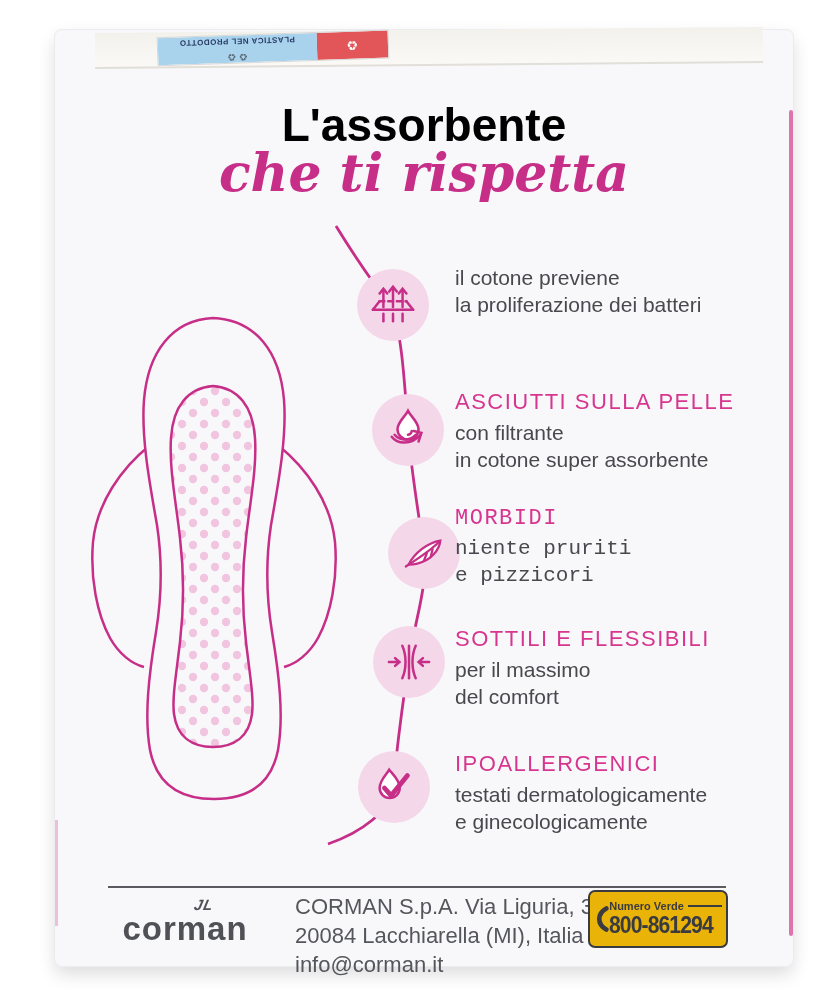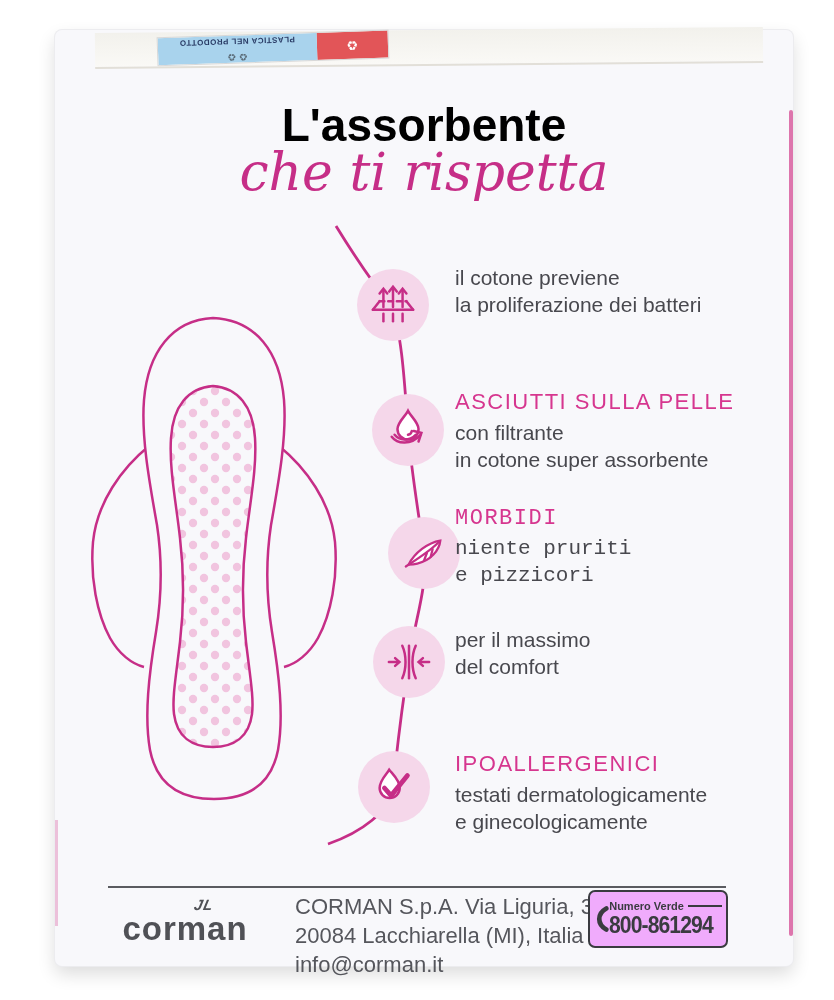--- a/index.html
+++ b/index.html
@@ -24,21 +24,21 @@
                align-items:center;justify-content:center;font-size:13px;}
   .sticker-blue{flex:1;background:#a9d3ed;display:flex;flex-direction:column;
                 align-items:center;justify-content:space-between;padding:1px 2px;}
   .sticker-glyphs{color:#5a6b78;font-size:10px;line-height:10px;}
   .sticker-text{font-size:8px;font-weight:bold;color:#2a3c66;letter-spacing:.5px;
                 white-space:nowrap;line-height:9px;}
   
   .title{position:absolute;left:0;right:0;top:68px;text-align:center;
          font-size:46px;font-weight:bold;color:#000000;letter-spacing:0;}
   .subtitle{position:absolute;left:0;right:0;top:112px;text-align:center;
-            font-family:"DejaVu Serif",serif;font-style:italic;font-weight:400;
+            font-family:"DejaVu Serif",serif;font-style:italic;font-weight:700;
             font-size:52px;color:#c62e87;}
   
   .illustration{position:absolute;left:0;top:0;width:738px;height:936px;pointer-events:none;}
   
   .circle{position:absolute;width:72px;height:72px;border-radius:50%;
           background:#f5d7ea;display:flex;align-items:center;justify-content:center;}
   .c1{left:302px;top:239px;} .c2{left:317px;top:364px;} .c3{left:333px;top:487px;}
   .c4{left:318px;top:596px;} .c5{left:303px;top:721px;}
   .feature{position:absolute;left:400px;}
   .f1{top:234px;} .f2{top:359px;} .f3{top:476px;font-family:Liberation Mono, monospace;} .f4{top:596px;} .f5{top:721px;}
@@ -48,21 +48,21 @@
   
   .divider{position:absolute;left:53px;top:856px;width:618px;height:2px;background:#5a5b60;}
   .logo{position:absolute;left:55px;top:868px;width:150px;text-align:center;color:#505156;}
   .logo-mark{display:block;font-size:15px;font-weight:bold;font-style:italic;
              letter-spacing:1px;margin-left:38px;transform:skewX(-12deg);line-height:14px;}
   .logo-text{display:block;font-size:33px;font-weight:bold;
              letter-spacing:1px;line-height:34px;}
   .address{position:absolute;left:240px;top:862px;font-size:22px;line-height:29px;color:#55565c;}
   .badge{position:absolute;left:533px;top:860px;width:140px;height:58px;
          border:2px solid #3a3b40;border-radius:7px;display:flex;align-items:center;
-         padding:2px 4px 2px 4px;box-sizing:border-box;background:#f0abfc;}
+         padding:2px 4px 2px 4px;box-sizing:border-box;background:#eab308;}
   .badge-right{flex:1;display:flex;flex-direction:column;justify-content:center;}
   .nv-row{display:flex;align-items:center;gap:4px;}
   .nv-label{font-size:11px;font-weight:bold;color:#3a3b40;white-space:nowrap;}
   .nv-line{flex:1;border-top:2px solid #3a3b40;height:0;}
   .nv-number{font-size:23px;font-weight:bold;color:#3a3b40;letter-spacing:-1px;
              transform:scaleX(.92);transform-origin:left;white-space:nowrap;}
 </style>
 </head>
 <body>
 
@@ -186,20 +186,21 @@
       <h3>ASCIUTTI SULLA PELLE</h3>
       <p>con filtrante</p>
       <p>in cotone super assorbente</p>
     </div>
     <div class="feature f3">
       <h3>MORBIDI</h3>
       <p>niente pruriti</p>
       <p>e pizzicori</p>
     </div>
     <div class="feature f4">
+      <h3>SOTTILI E FLESSIBILI</h3>
       <p>per il massimo</p>
       <p>del comfort</p>
     </div>
     <div class="feature f5">
       <h3>IPOALLERGENICI</h3>
       <p>testati dermatologicamente</p>
       <p>e ginecologicamente</p>
     </div>
 
     <div class="divider"></div>

